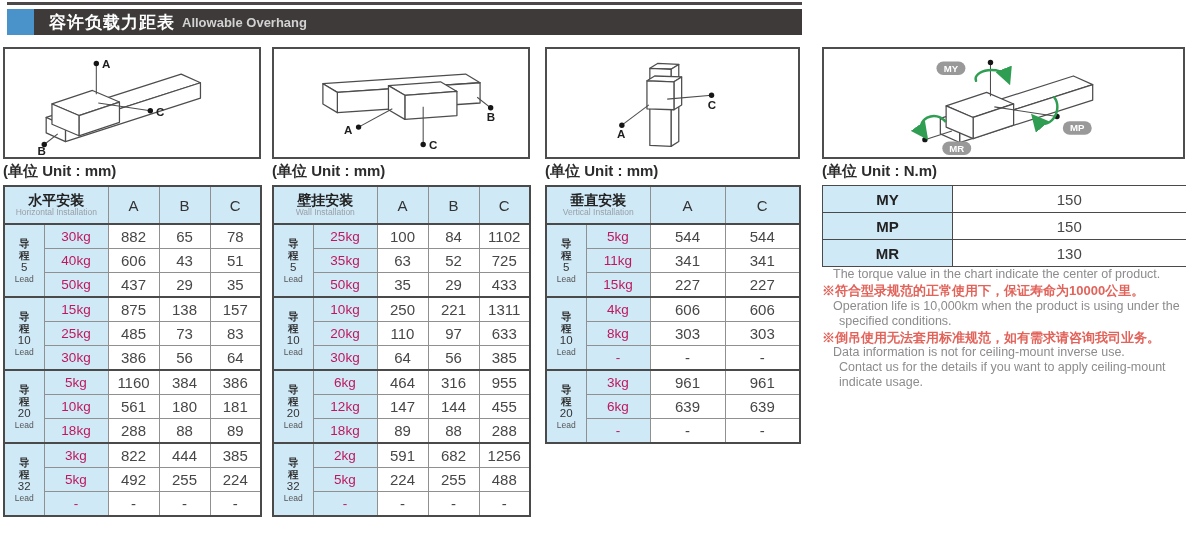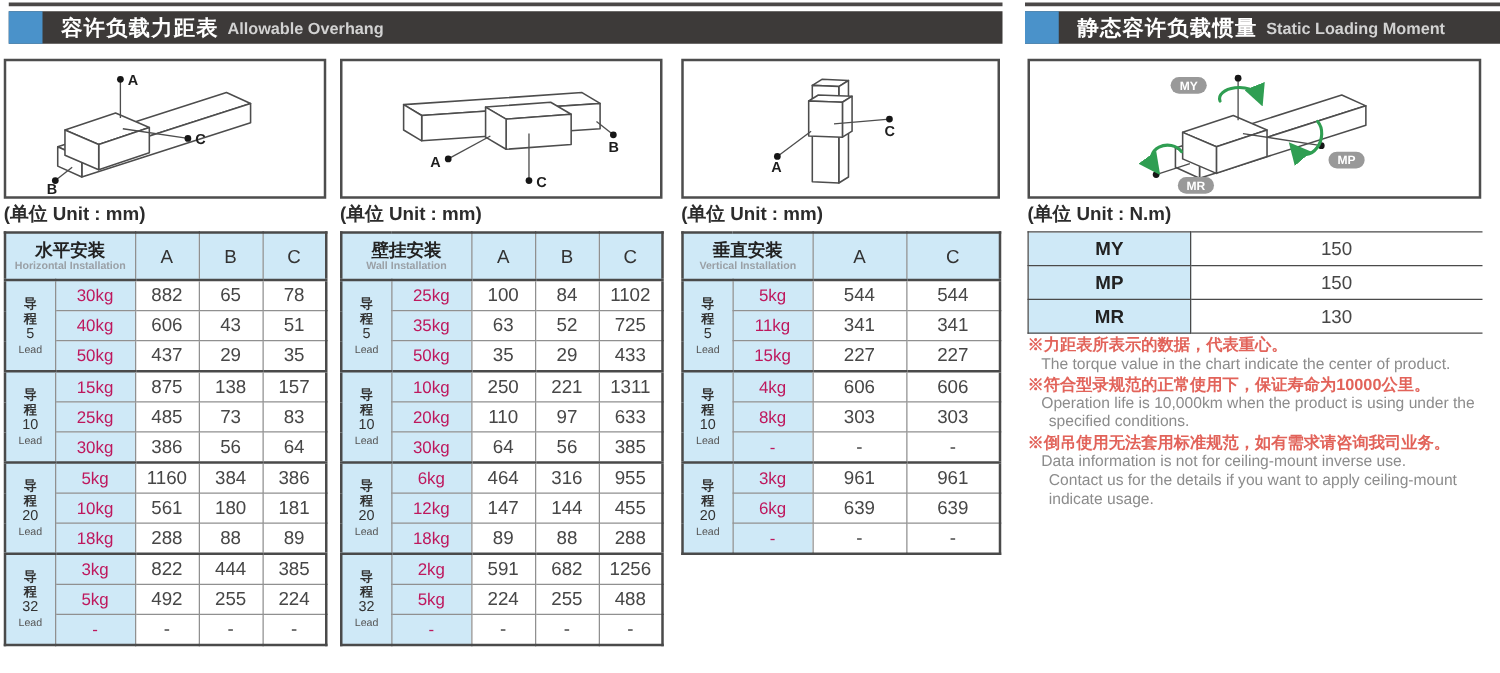--- a/index.html
+++ b/index.html
@@ -26,21 +26,21 @@
   .badge-t {font-family:"Liberation Sans",sans-serif; font-size:10px; font-weight:bold; fill:#ffffff; text-anchor:middle;}
 
   
   .unit {position:absolute; top:162px; font-size:15px; font-weight:bold; color:#2c2c2c; text-align:left; padding-right:3px; box-sizing:border-box; white-space:nowrap;}
 
   
   .ov-table {position:absolute; top:185px; border-collapse:collapse; table-layout:fixed; border:2px solid #4a4a4a; background:#fff;}
   .ov-table th, .ov-table td {border:1px solid #909090; padding:0; text-align:center; vertical-align:middle;}
   .ov-table thead th {height:36px; background:#cfe9f7; border-bottom:2px solid #4a4a4a;}
   .tzh {font-size:14px; font-weight:bold; color:#222222; line-height:1.15;}
-  .ten {font-size:8.5px; color:#9aa0a6; font-weight:bold; line-height:1.1; white-space:nowrap;}
+  .ten {font-size:8.5px; color:#9aa0a6; font-weight:normal; line-height:1.1; white-space:nowrap;}
   .colh {font-size:15px; color:#333333; font-weight:normal;}
   .ov-table td {height:23px; font-size:15px; color:#474747; background:#ffffff;}
   .ov-table td.kg {background:#cfe9f7; font-size:13.5px; font-weight:normal; color:#be185d;}
   .ov-table td.lead {background:#cfe9f7; vertical-align:middle;}
   .lz {font-size:10.5px; font-weight:bold; color:#333; line-height:1.15;}
   .ln {font-size:11.5px; color:#333; line-height:1.15;}
   .le {font-size:8.5px; color:#555; line-height:1.2;}
   .ov-table tr.group-first td {border-top:2px solid #4a4a4a;}
 
   
@@ -62,28 +62,20 @@
 
   <div class="hdr" style="left:7px; top:2px; width:795px;">
     <div class="hdr-rule"></div>
     <div class="hdr-bar">
       <div class="hdr-sq"></div>
       <span class="hdr-zh">容许负载力距表</span>
       <span class="hdr-en">Allowable Overhang</span>
     </div>
   </div>
 
-  <div class="hdr" style="left:820px; top:2px; width:380px;">
-    <div class="hdr-rule"></div>
-    <div class="hdr-bar">
-      <div class="hdr-sq"></div>
-      <span class="hdr-zh">静态容许负载惯量</span>
-      <span class="hdr-en">Static Loading Moment</span>
-    </div>
-  </div>
 
   <div class="dbox" style="left:3px; width:258px;">
     <svg viewBox="0 0 258 112">
       <path class="wire" d="M40,71 L180,26 L200,35 L60,80 Z"></path>
       <path class="wire" d="M60,80 L200,35 L200,51 L60,96 Z"></path>
       <path class="wire" d="M40,71 L60,80 L60,96 L40,87 Z"></path>
       <path class="wire" d="M46,57 L88,43 L116,55 L74,69 Z"></path>
       <path class="wire" d="M74,69 L116,55 L116,76 L74,90 Z"></path>
       <path class="wire" d="M46,57 L74,69 L74,90 L46,78 Z"></path>
       <line class="ldr" x1="92" y1="47" x2="92" y2="15"></line>
@@ -506,21 +498,20 @@
           <td class="mval">150</td>
         </tr>
         <tr>
           <td class="mlabel">MR</td>
           <td class="mval">130</td>
         </tr>
       </tbody>
     </table>
 
   <div class="notes" id="notes">
-      <div class="note-zh">※力距表所表示的数据，代表重心。</div>
       <div class="note-en">The torque value in the chart indicate the center of product.</div>
       <div class="note-zh">※符合型录规范的正常使用下，保证寿命为10000公里。</div>
       <div class="note-en">Operation life is 10,000km when the product is using under the</div>
       <div class="note-en cont">specified conditions.</div>
       <div class="note-zh">※倒吊使用无法套用标准规范，如有需求请咨询我司业务。</div>
       <div class="note-en">Data information is not for ceiling-mount inverse use.</div>
       <div class="note-en cont">Contact us for the details if you want to apply ceiling-mount</div>
       <div class="note-en cont">indicate usage.</div>
     </div>
 

